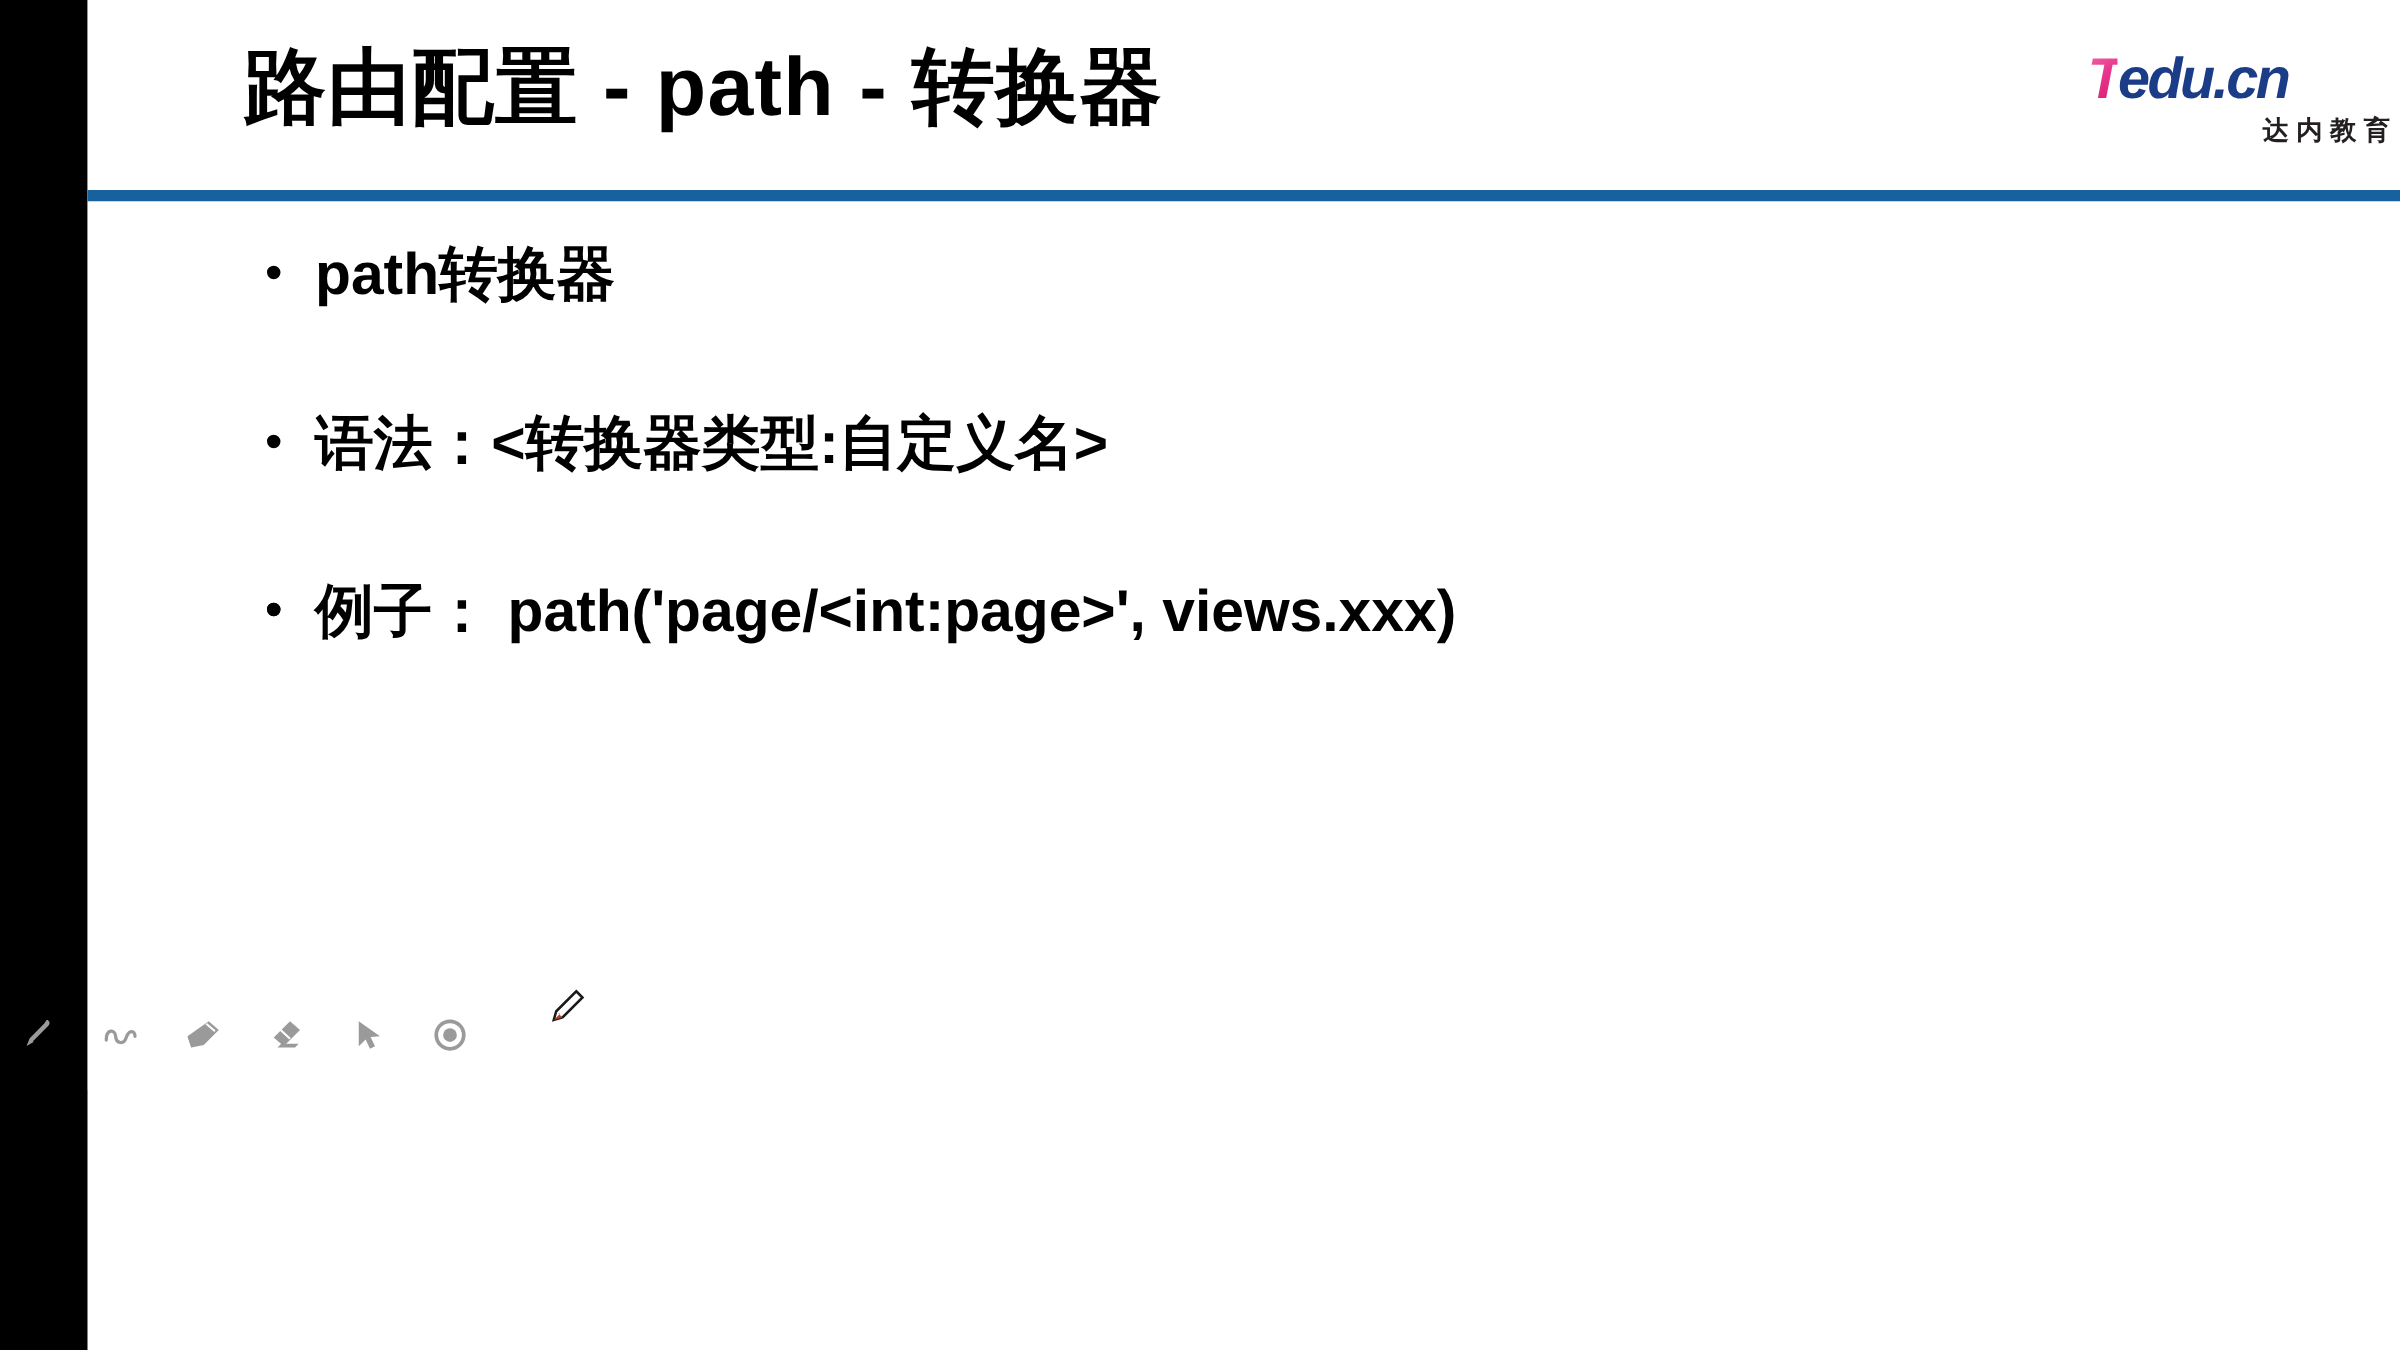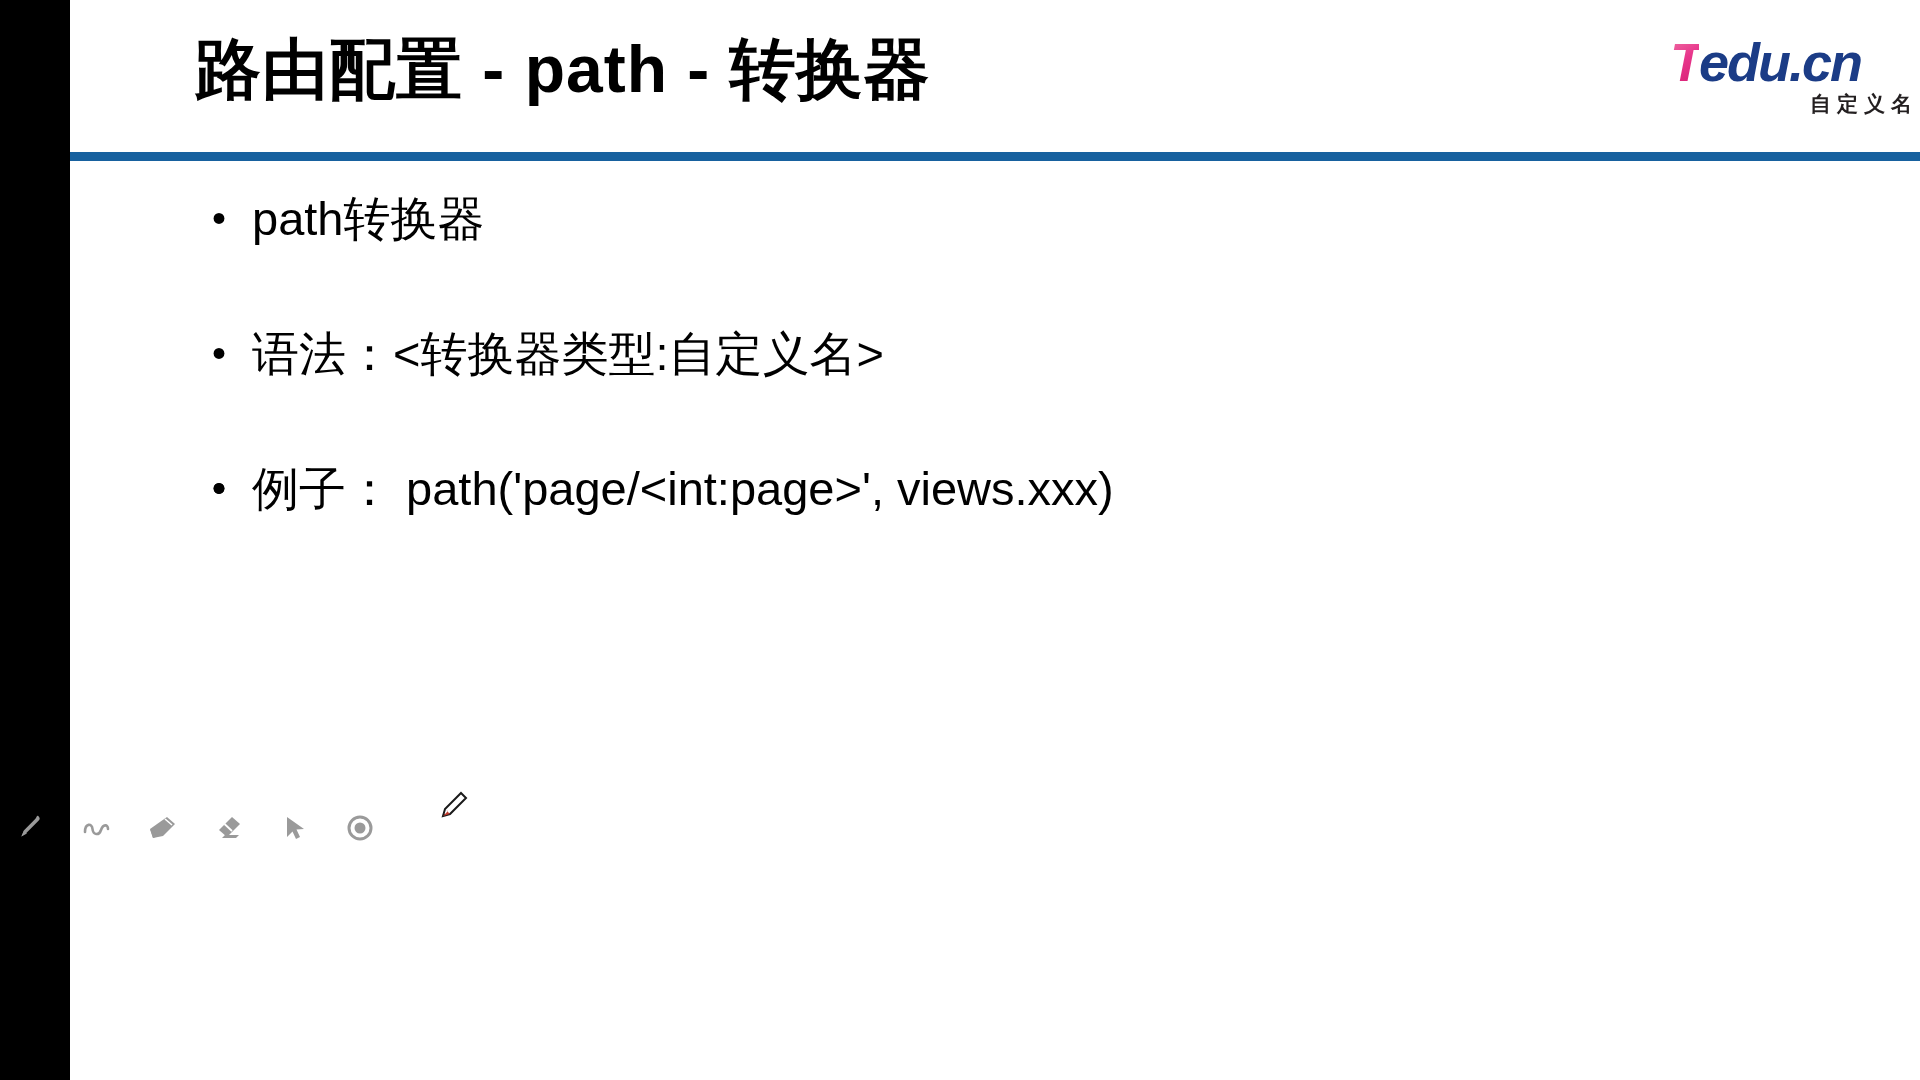--- a/index.html
+++ b/index.html
@@ -67,21 +67,21 @@
     right: 0px;
     top: 28px;
     width: 250px;
     height: 96px;
   }
 
   .brand-logo .logo-wordmark {
     position: absolute;
     left: 0;
     top: 0;
-    font-size: 54px;
+    font-size: 46px;
     font-weight: bold;
     font-style: italic;
     line-height: 68px;
     white-space: nowrap;
     letter-spacing: -2px;
   }
   .logo-t {
     background: linear-gradient(150deg, #f07ca8 0%, #e8368c 45%, #d21a6e 100%);
     -webkit-background-clip: text;
     background-clip: text;
@@ -143,20 +143,21 @@
     height: 97px;
     line-height: 97px;
     font-size: 40px;
     color: #000000;
     text-align: center;
   }
 
   .bullet-item .bullet-text {
     display: block;
     white-space: pre-wrap;
+    font-weight: bold;
   }
 
   .bullet-item.wide .bullet-text {
     max-width: 1420px;
   }
 
   
   .pen-annotation {
     position: absolute;
     left: 367px;
@@ -223,21 +224,21 @@
   <div class="slide-canvas">
 
     <div class="slide-header">
 
       <div class="slide-title">路由配置 - path - 转换器</div>
 
       <div class="brand-logo">
         <div class="logo-wordmark">
           <span class="logo-t">T</span><span class="logo-rest">edu.cn</span>
         </div>
-        <div class="logo-subtitle">自定义名</div>
+        <div class="logo-subtitle">达内教育</div>
       </div>
 
       <div class="title-rule"></div>
     </div>
 
     <div class="slide-body">
       <div class="bullet-list">
 
         <div class="bullet-item">
           <span class="bullet-dot">•</span>

